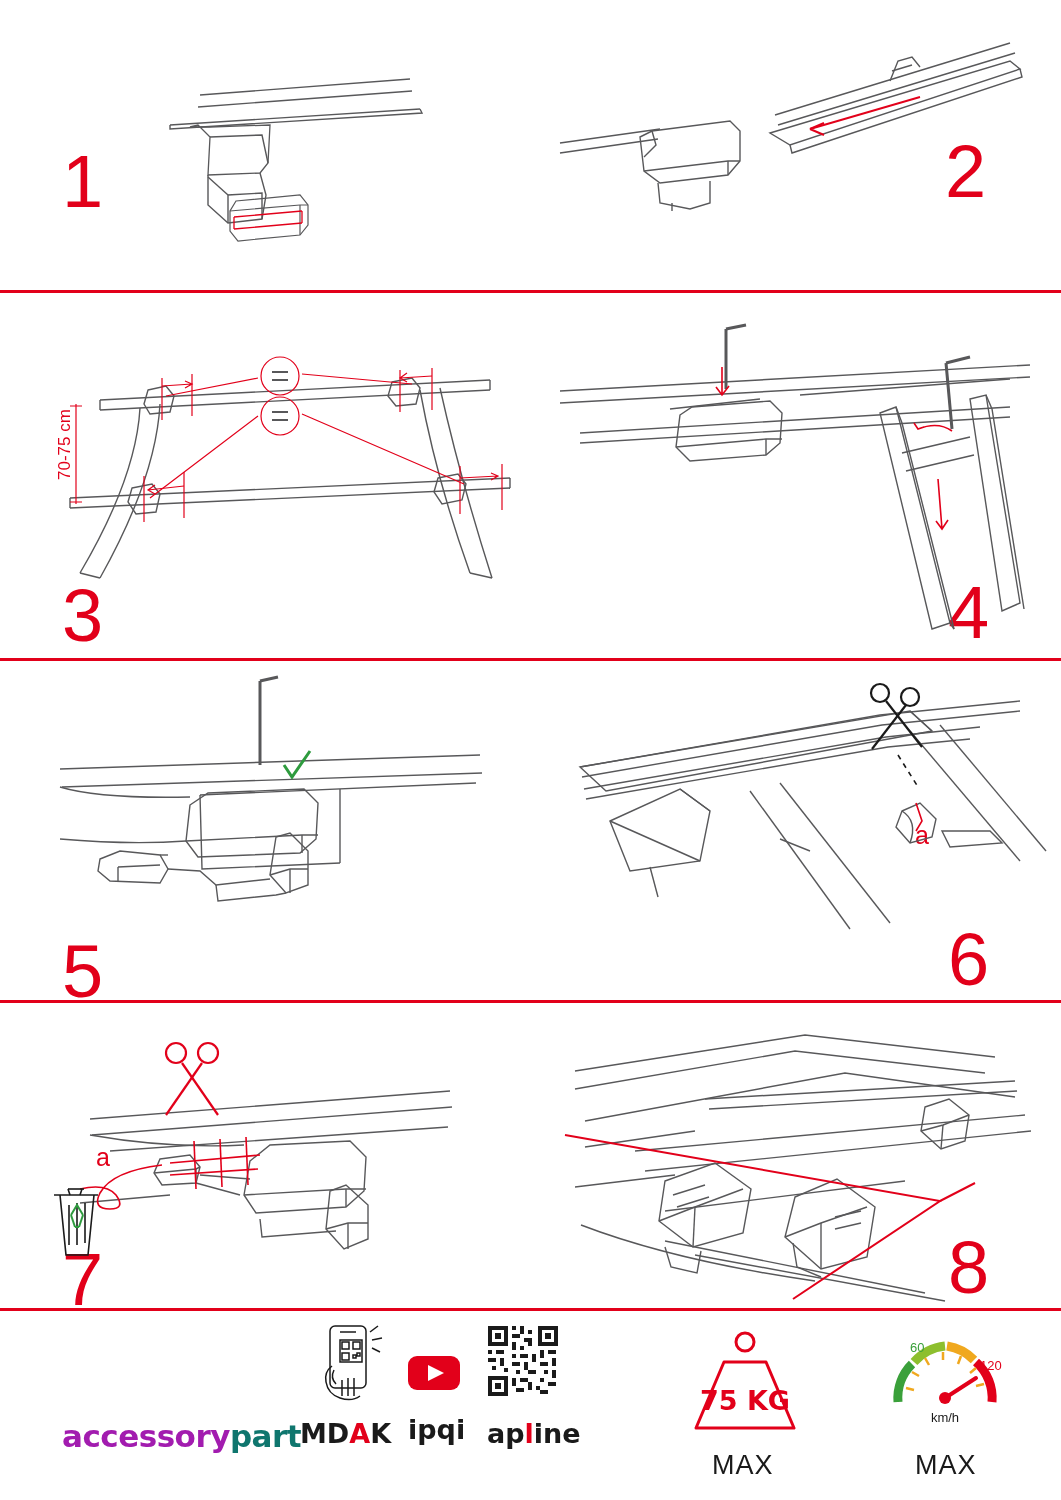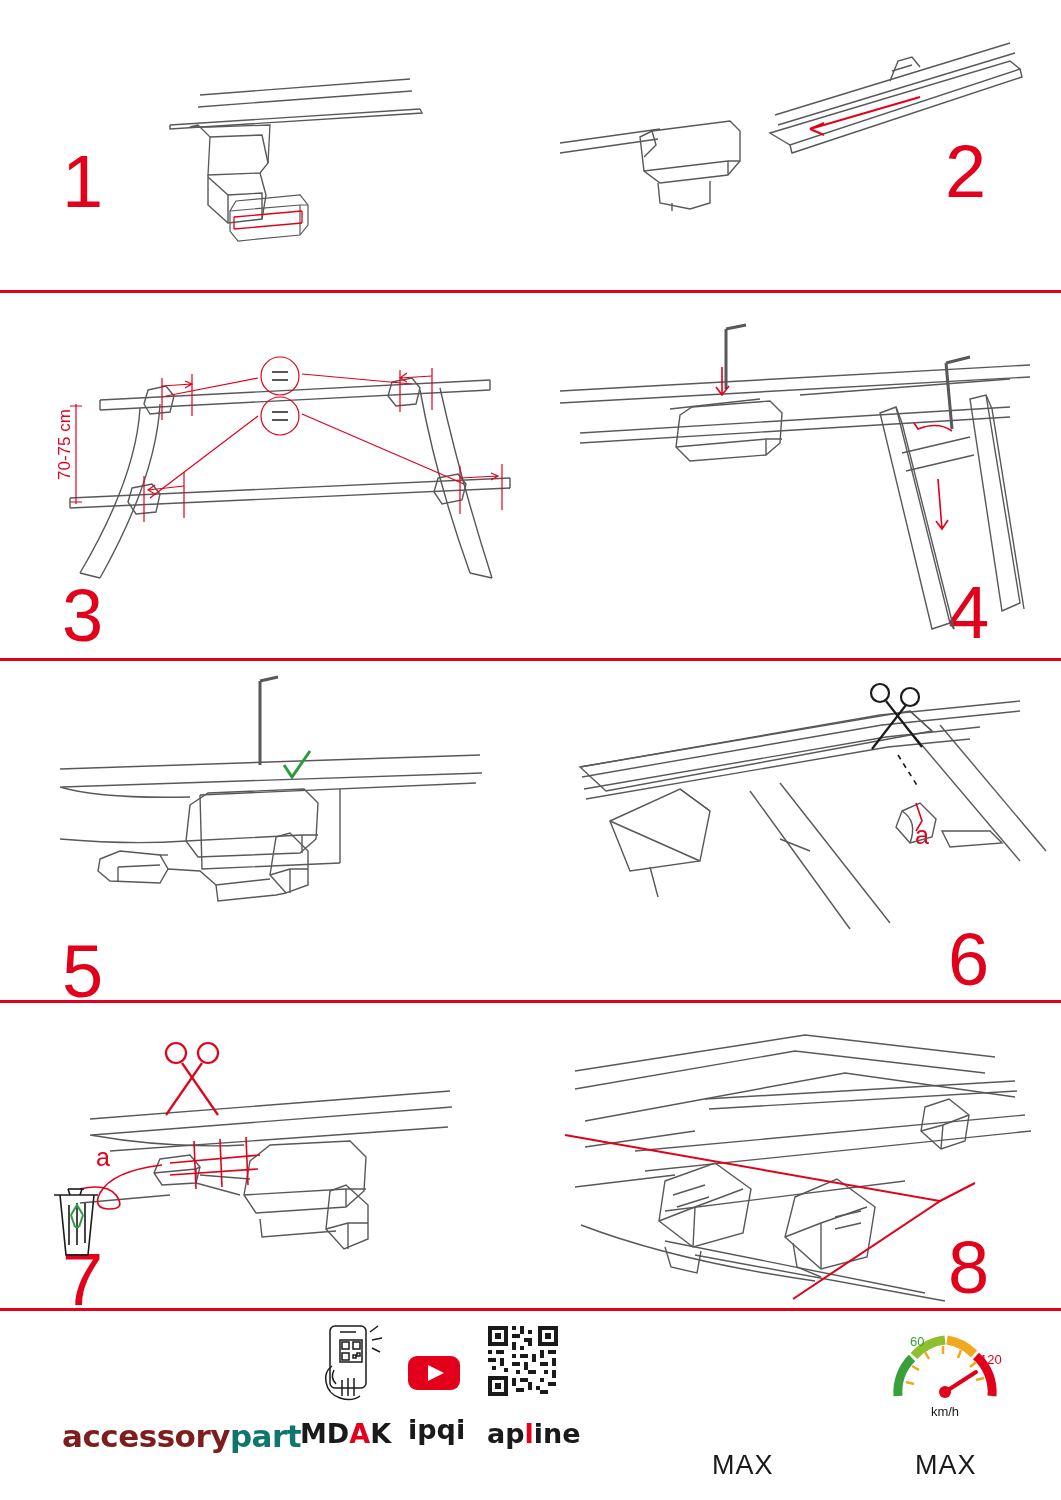--- a/index.html
+++ b/index.html
@@ -68,21 +68,21 @@
   }
   .brand-accessory {
     position: absolute;
     left: 62px;
     top: 108px;
     font-size: 31px;
     font-weight: bold;
     letter-spacing: -0.5px;
     font-family: "DejaVu Sans", sans-serif;
   }
-  .brand-accessory .p1 { color: #7f1d1d; }
+  .brand-accessory .p1 { color: #a21caf; }
   .brand-accessory .p2 { color: #0f766e; }
   .logo-label {
     position: absolute;
     font-size: 27px;
     font-weight: bold;
     color: #1a1a1a;
     font-family: "DejaVu Sans", sans-serif;
   }
   .logo-label .accent { color: #e2001a; }
   .max-label {
@@ -549,23 +549,32 @@
           <rect x="54" y="54" width="4" height="4"></rect>
             <rect x="62" y="58" width="8" height="4"></rect>
             <rect x="54" y="66" width="8" height="4"></rect>
         </g>
       </svg>
     </div>
     <div class="logo-label" style="left:487px;top:108px;">
       <span>ap</span><span class="accent">l</span><span>ine</span>
     </div>
 
+    <div class="fig" style="left:680px;top:18px;">
+      <svg width="130" height="110" viewBox="0 0 130 110">
+        <g fill="none" stroke="#e2001a" stroke-width="3">
+          <circle cx="65" cy="14" r="9"></circle>
+          <path d="M44 34 L86 34 L114 100 L16 100 Z" stroke-linejoin="round"></path>
+        </g>
+        <text class="kg-text" x="65" y="82" text-anchor="middle">75 KG</text>
+      </svg>
+    </div>
     <div class="max-label" style="left:712px;top:140px;">MAX</div>
 
-    <div class="fig" style="left:880px;top:2px;">
+    <div class="fig" style="left:880px;top:8px;">
       <svg width="130" height="112" viewBox="0 0 130 112">
         <g fill="none" stroke-width="9" stroke-linecap="butt">
           <path d="M18 84 A48 48 0 0 1 32 46" stroke="#3aa03a"></path>
           <path d="M34 44 A48 48 0 0 1 65 28" stroke="#8dbf2e"></path>
           <path d="M67 28 A48 48 0 0 1 94 42" stroke="#f0a81e"></path>
           <path d="M96 44 A48 48 0 0 1 112 84" stroke="#e2001a"></path>
         </g>
         <g stroke="#f0a81e" stroke-width="2.5">
           <path d="M26 70 L34 72 M32 54 L39 58 M45 40 L49 47 M63 34 L63 42 M81 38 L78 46 M96 50 L90 55 M104 66 L96 68"></path>
         </g>

